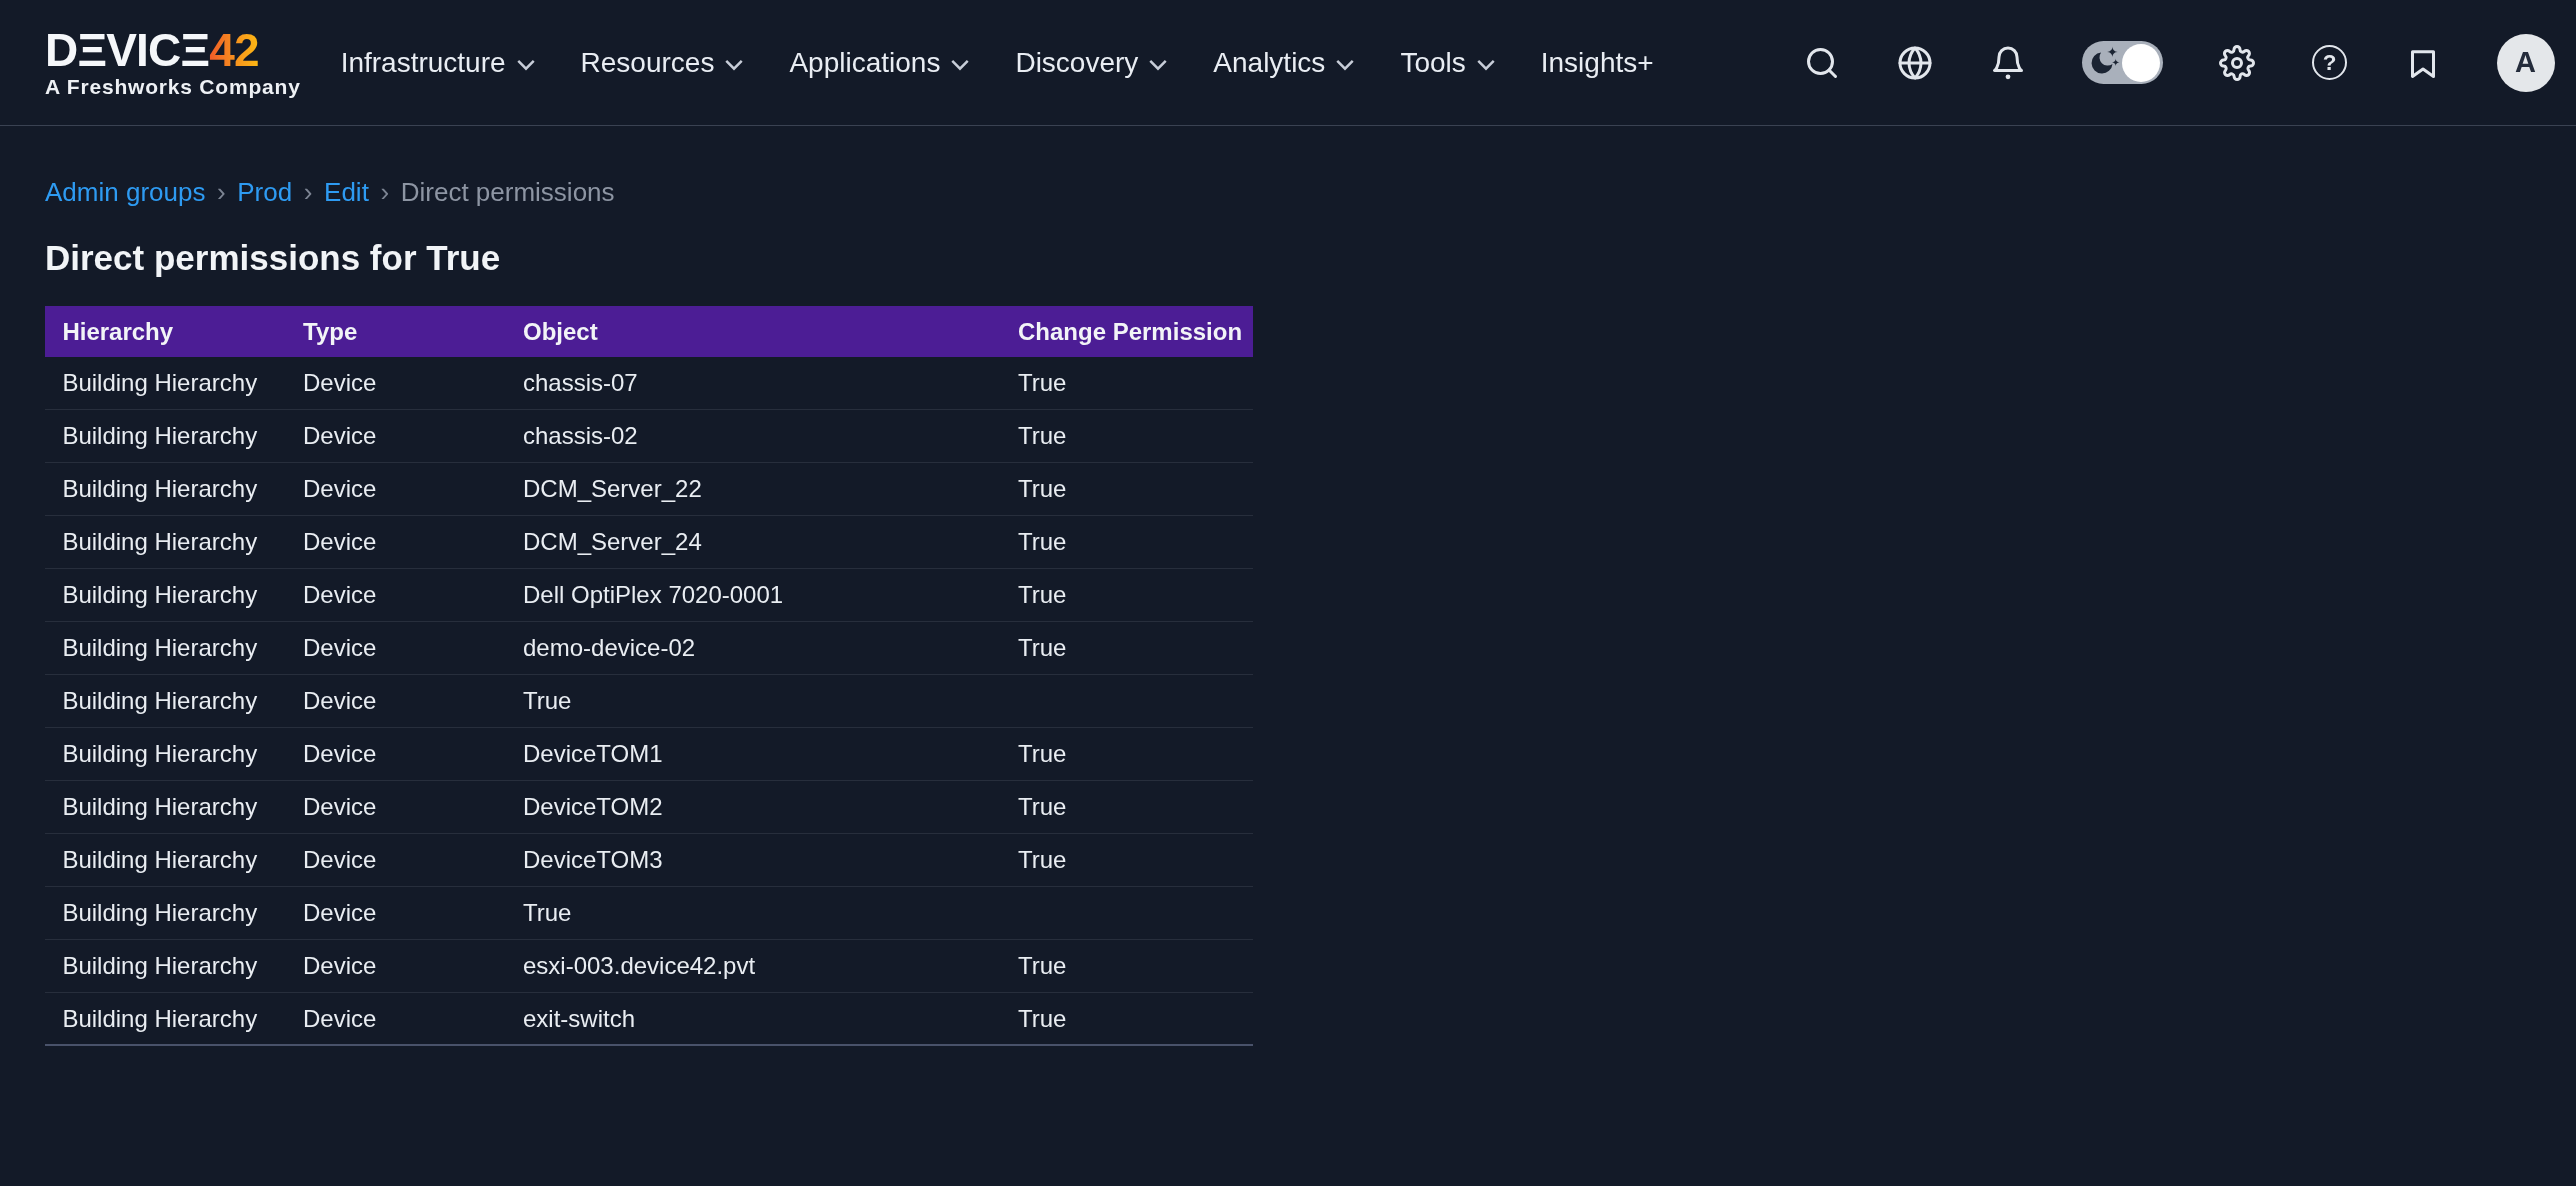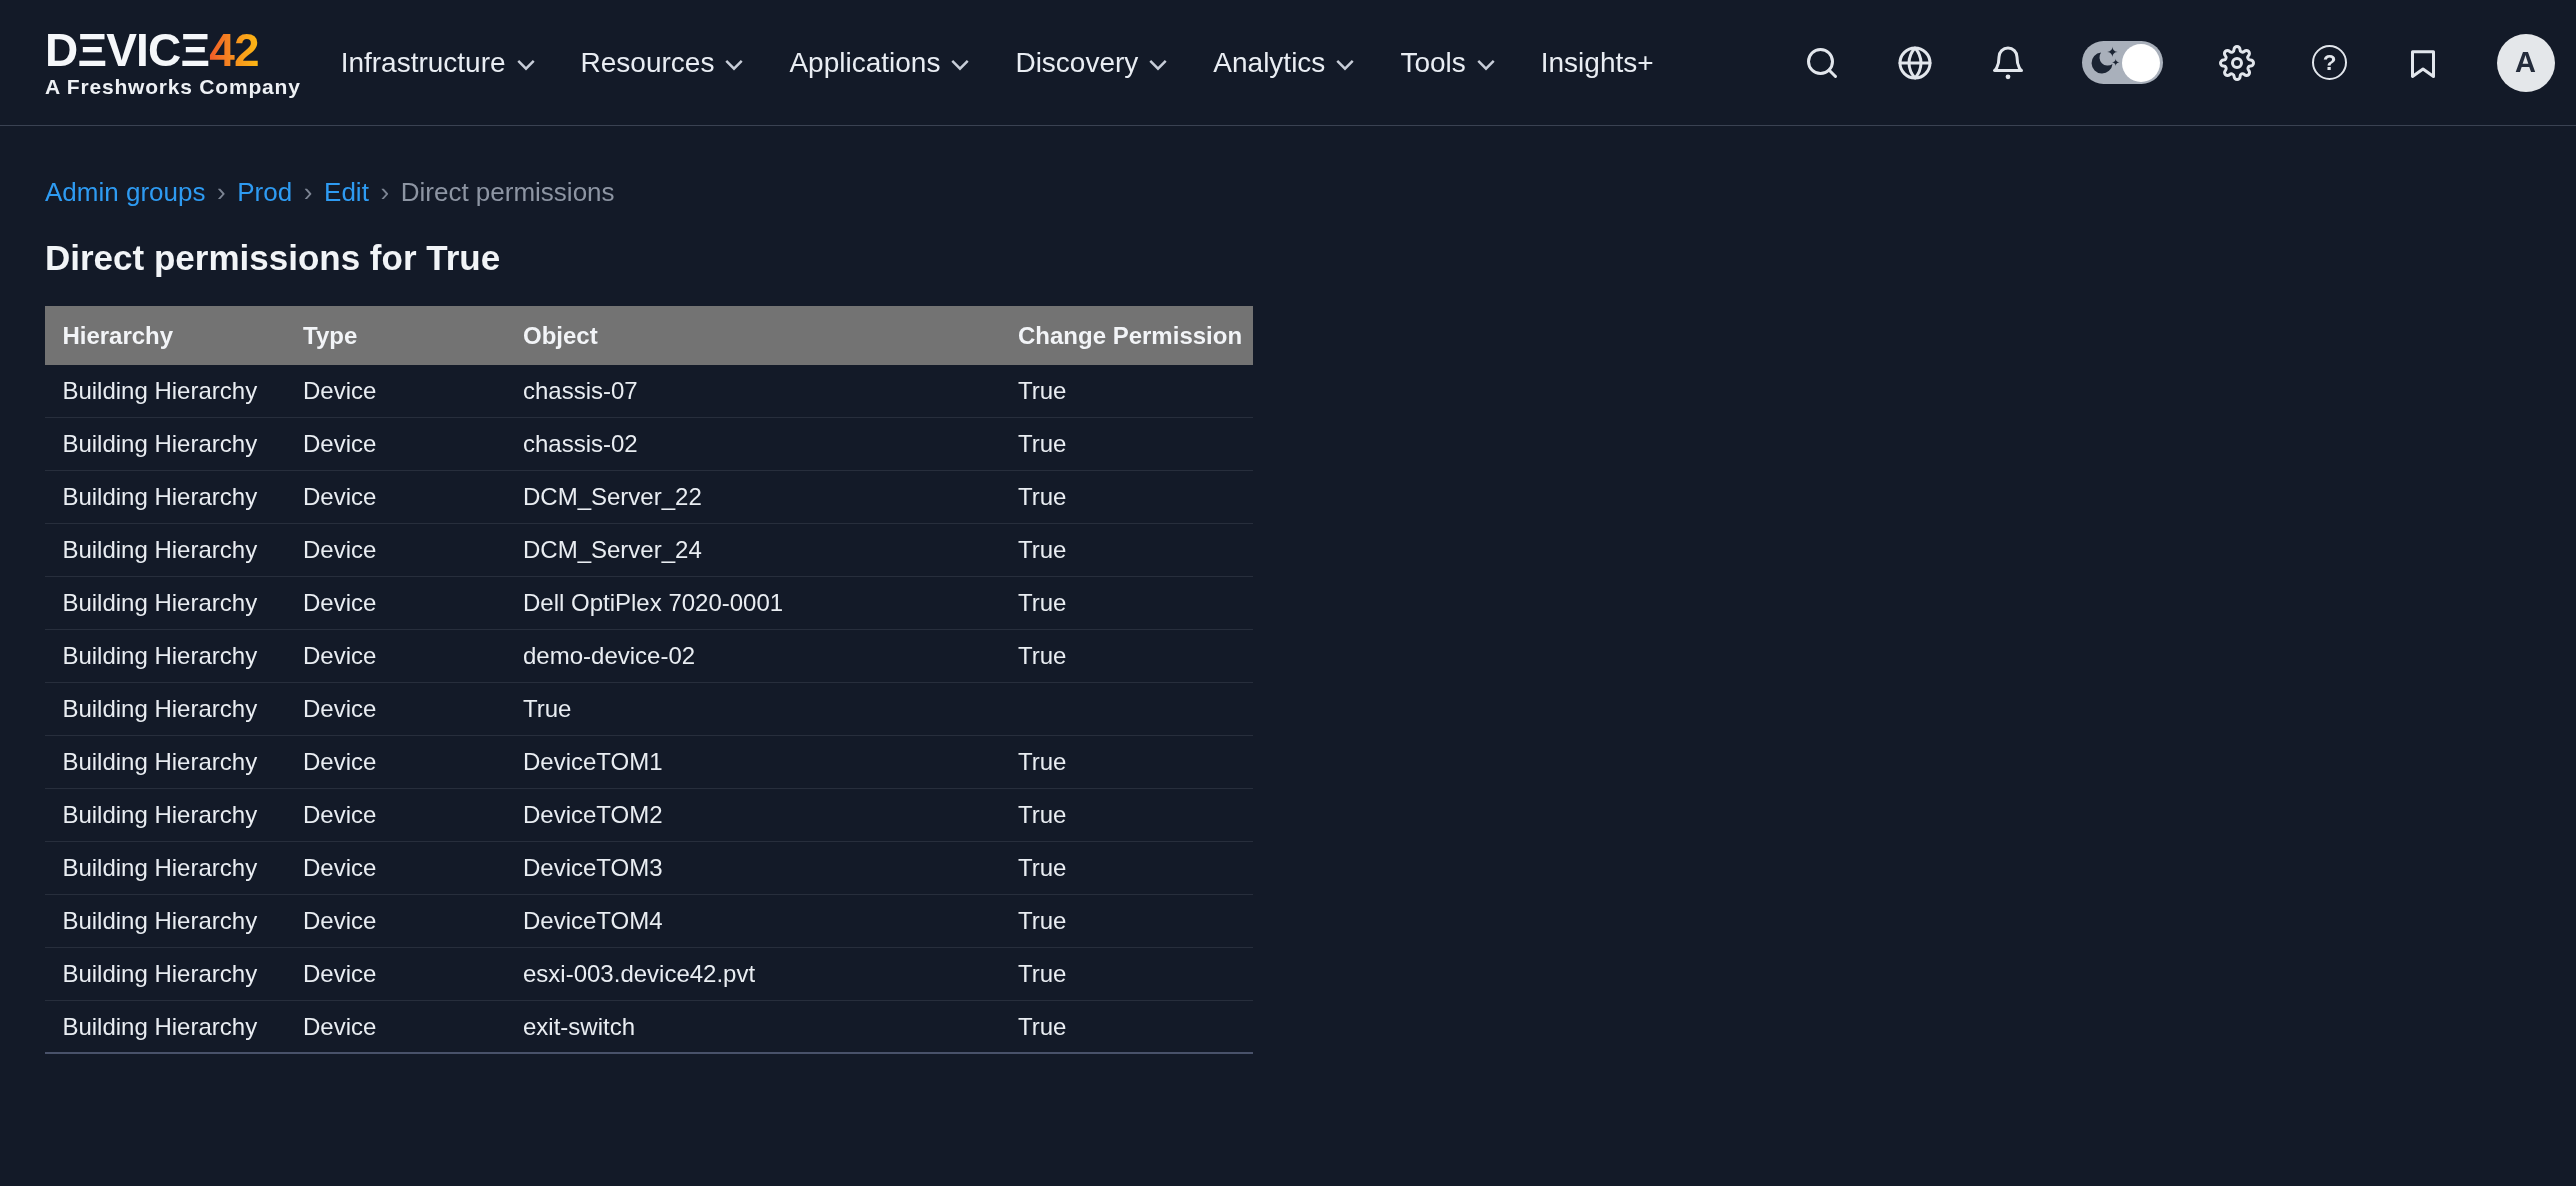--- a/index.html
+++ b/index.html
@@ -69,21 +69,21 @@
   .page-title { margin-top:30px; font-size:35px; font-weight:700; color:#f1f4f7; }
 
   
   .ptable { margin-top:28px; width:1208px; }
   .thead, .trow {
     display:grid;
     grid-template-columns:258px 220px 495px 1fr;
     align-items:center;
   }
   .thead {
-    height:59px; background:#737373;
+    height:51px; background:#4c1d95;
     font-size:24px; font-weight:700; color:#f2f4f7;
   }
   .trow {
     height:53px; font-size:24px; color:#e9edf2;
     border-bottom:1.7px solid #272e3c;
   }
   .trow:last-child { border-bottom:2.5px solid #49526a; }
   .thead > div:first-child, .trow > div:first-child { padding-left:17.4px; }
   .cell { white-space:nowrap; overflow:hidden; }
 </style>
@@ -267,21 +267,20 @@
   </div>
         <div class="trow">
     <div class="cell c-hierarchy">Building Hierarchy</div>
     <div class="cell c-type">Device</div>
     <div class="cell c-object">DeviceTOM3</div>
     <div class="cell c-change">True</div>
   </div>
         <div class="trow">
     <div class="cell c-hierarchy">Building Hierarchy</div>
     <div class="cell c-type">Device</div>
-    <div class="cell c-object">DeviceTOM4</div>
     <div class="cell c-change">True</div>
   </div>
         <div class="trow">
     <div class="cell c-hierarchy">Building Hierarchy</div>
     <div class="cell c-type">Device</div>
     <div class="cell c-object">esxi-003.device42.pvt</div>
     <div class="cell c-change">True</div>
   </div>
         <div class="trow">
     <div class="cell c-hierarchy">Building Hierarchy</div>

